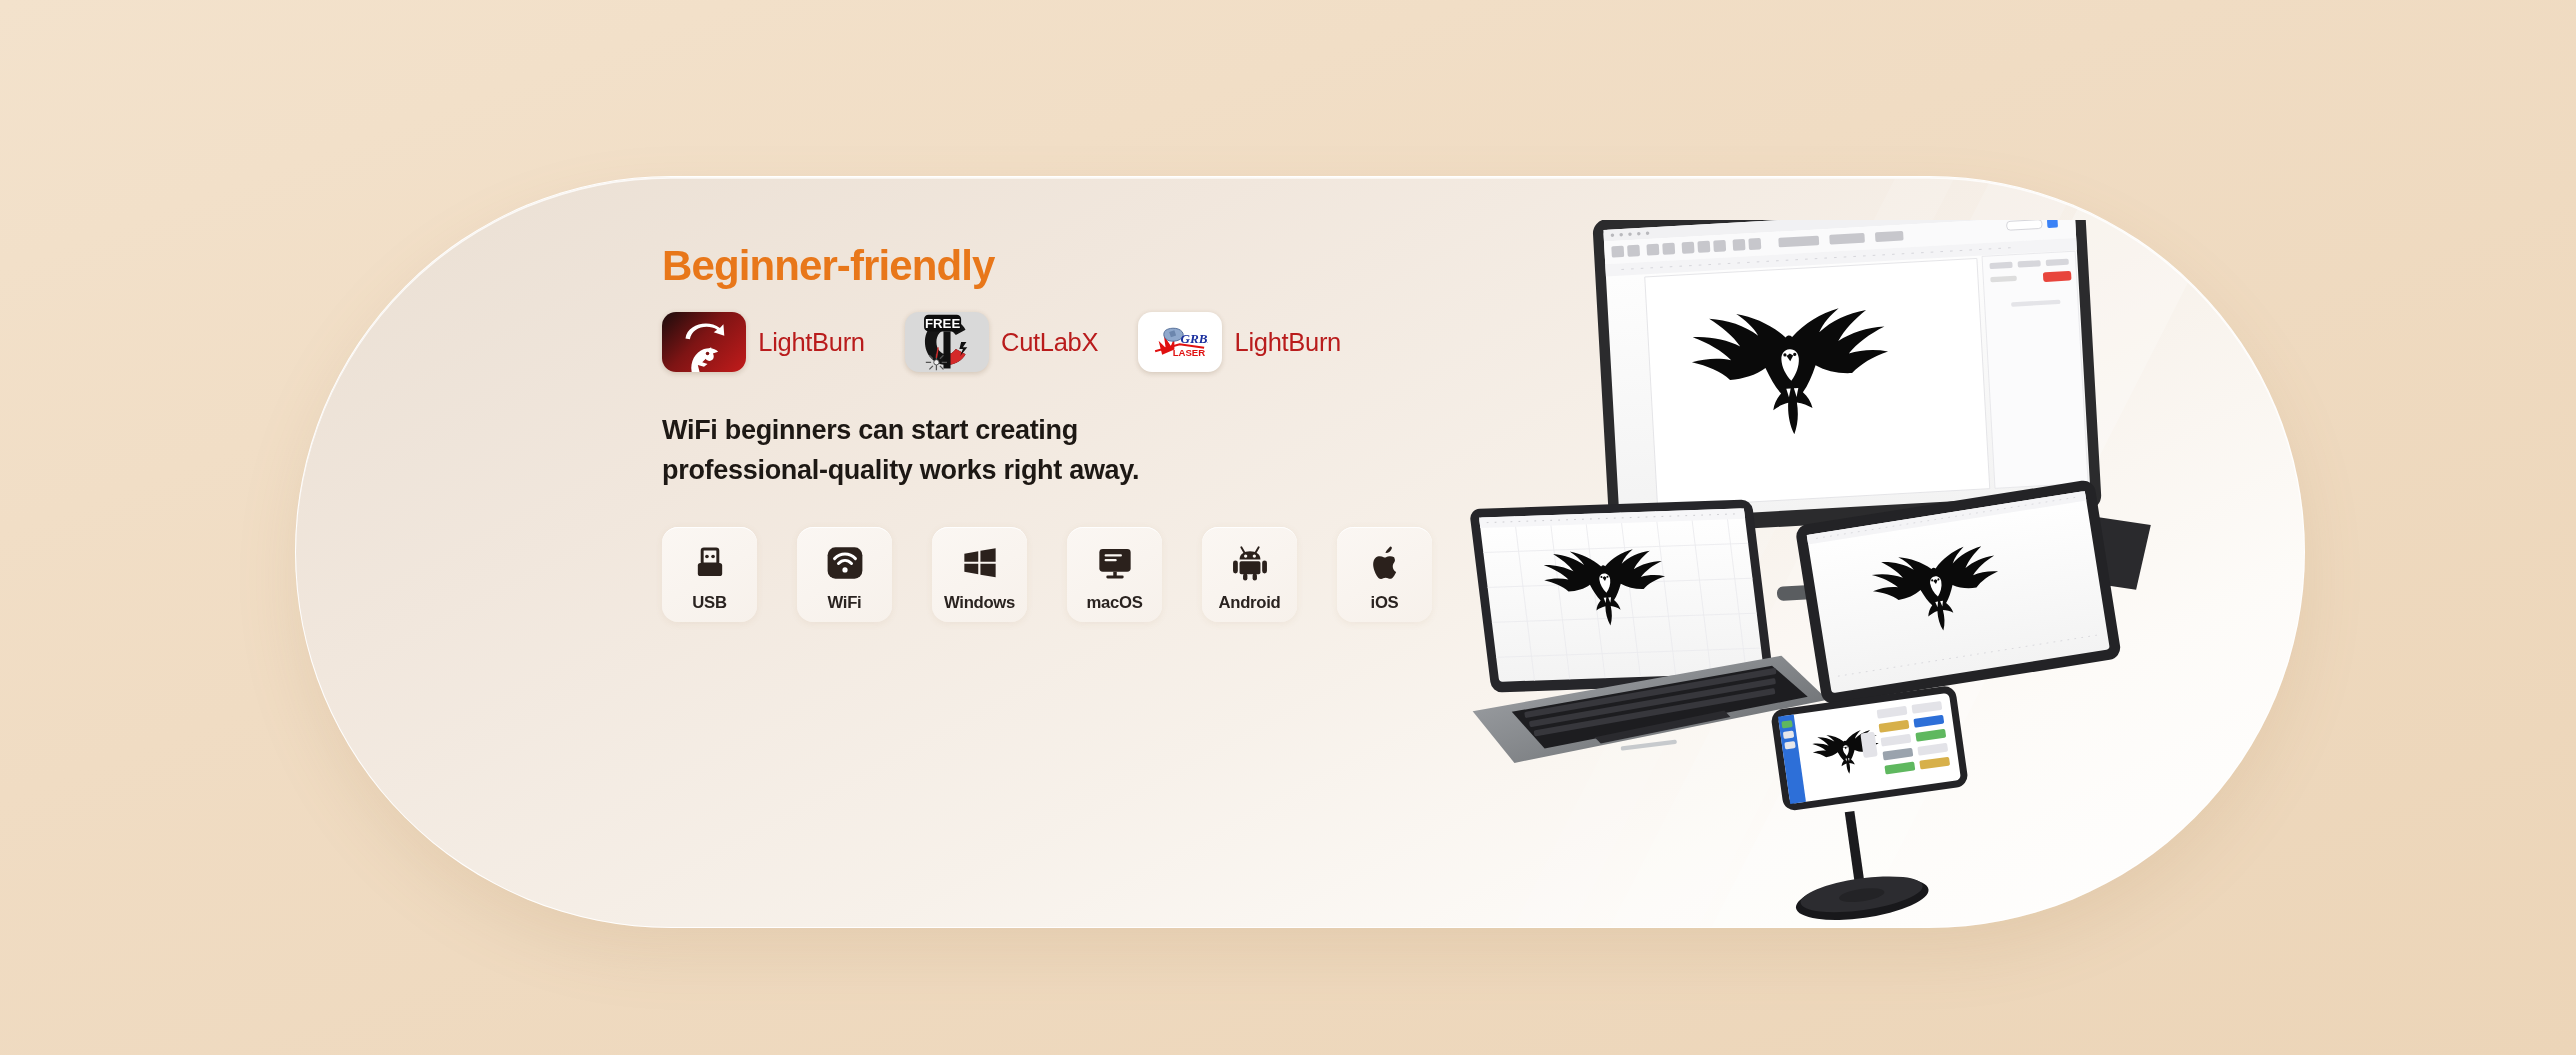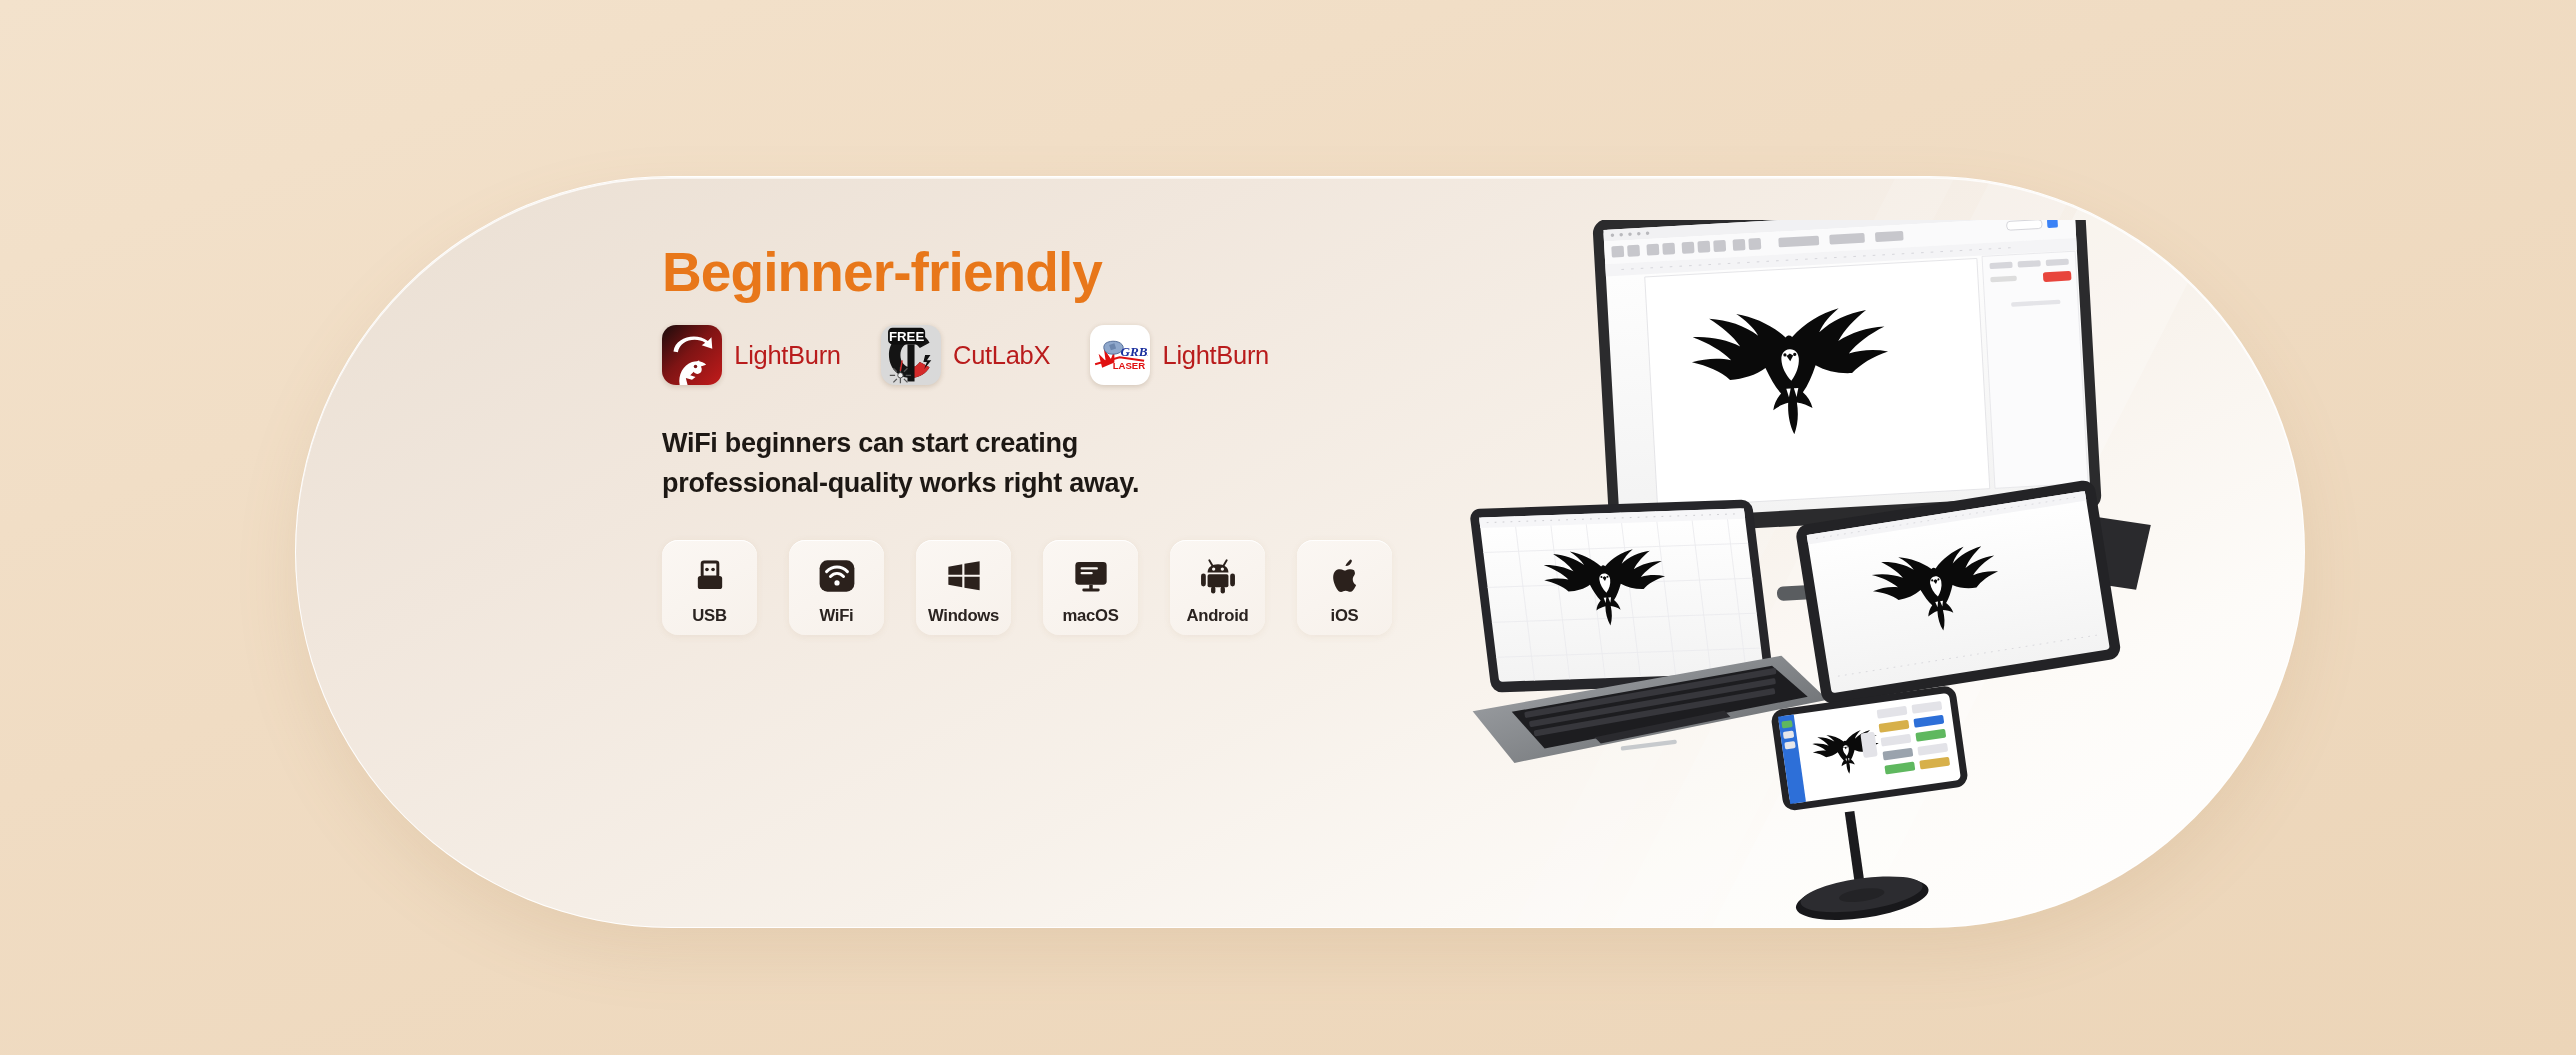--- a/index.html
+++ b/index.html
@@ -22,49 +22,49 @@
   .sheen{ position:absolute; top:-211px; width:132px; height:1320px;
     background:rgba(255,255,255,.26); transform:rotate(27deg); pointer-events:none; }
   .sheen.a{ right:299px; }
   .sheen.b{ right:457px; width:79px; background:rgba(255,255,255,.17); }
   .sheen.c{ right:581px; width:53px; background:rgba(255,255,255,.12); }
 
   
   #left-col{ position:absolute; left:662px; top:245px; width:792px; }
 
   #headline{
-    font-size:55px; font-weight:bold; color:#e8771a;
+    font-size:42px; font-weight:bold; color:#e8771a;
     letter-spacing:-0.9px; line-height:1; margin-bottom:25px;
   }
 
   
   #software-row{ display:flex; align-items:center; gap:0; margin-bottom:39px; }
   .sw-item{ display:flex; align-items:center; }
   .sw-item + .sw-item{ margin-left:40px; }
-  .sw-logo{ width:60px; height:60px; border-radius:14px; position:relative; overflow:hidden;
+  .sw-logo{ width:84px; height:60px; border-radius:14px; position:relative; overflow:hidden;
     box-shadow:0 1.8px 5.3px rgba(90,60,30,.18); flex:none; }
   .sw-label{ margin-left:12.3px; font-size:25.5px; color:#b91c1c; letter-spacing:-0.3px; white-space:nowrap; }
 
   
   .lb{ background:linear-gradient(135deg,#1a0c0c 0%,#7e1414 45%,#c21b1b 100%); }
   .lb svg{ position:absolute; inset:0; width:100%; height:100%; }
   
   .clx{ background:#d9d9d9; }
   .clx svg{ position:absolute; inset:0; width:100%; height:100%; }
   
   .lg{ background:#ffffff; display:flex; align-items:center; justify-content:center; }
   .lg svg{ width:55px; height:35px; }
 
   
   #description{ font-size:27px; line-height:1.47; color:#1d1814; font-weight:600;
     letter-spacing:-0.3px; margin-bottom:37px; }
   #description div{ white-space:nowrap; }
 
   
-  #platform-row{ display:flex; gap:32px; }
+  #platform-row{ display:flex; gap:40px; }
   .plat{ width:95px; height:95px; border-radius:16px;
     background:linear-gradient(150deg,#fbf7f3 0%,#f7f1eb 100%);
     box-shadow:0 1.8px 7px rgba(150,110,70,.08), inset 0 0.9px 0 rgba(255,255,255,.9);
     display:flex; flex-direction:column; align-items:center; justify-content:center;
     padding-top:3.5px; }
   .plat-ico{ height:44px; display:flex; align-items:center; justify-content:center; }
   .plat-ico svg{ display:block; }
   .plat-label{ margin-top:8px; font-size:16.7px; font-weight:bold; color:#2a2320; letter-spacing:-0.3px; }
 
   

